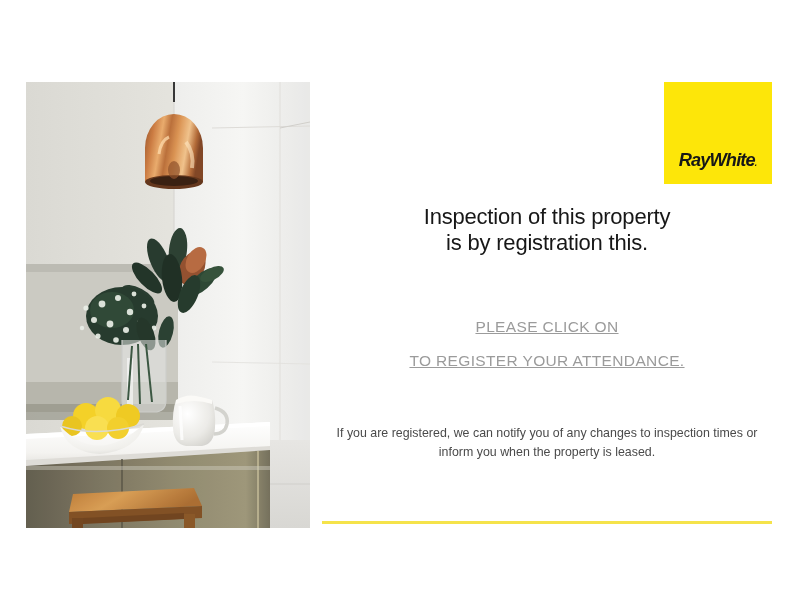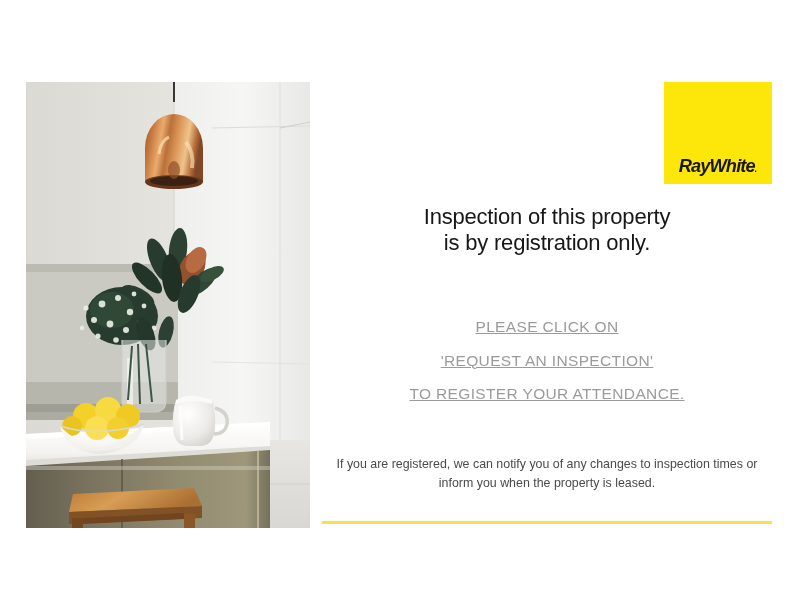--- a/index.html
+++ b/index.html
@@ -50,21 +50,21 @@
   .logo {
     position: absolute;
     right: 0;
     top: 0;
     width: 108px;
     height: 102px;
     background: #fde609;
     display: flex;
     align-items: flex-end;
     justify-content: center;
-    padding-bottom: 9px;
+    padding-bottom: 15px;
     box-sizing: border-box;
   }
   .logo-word {
     font-family: "Liberation Sans", sans-serif;
     font-style: italic;
     font-weight: bold;
     font-size: 19px;
     letter-spacing: -0.9px;
     color: #171717;
     line-height: 1;
@@ -106,21 +106,21 @@
     line-height: 1;
     text-decoration: underline;
   }
   .cta-line { margin: 0 0 18px 0; }
   .cta-line:last-child { margin-bottom: 1px; }
 
   
   .fineprint {
     position: absolute;
     left: 0;
-    top: 373px;
+    top: 342px;
     width: 450px;
     text-align: center;
     color: #4a4a4a;
     font-size: 12.4px;
     line-height: 1.55;
   }
 
   
   .rule {
     position: absolute;
@@ -302,26 +302,25 @@
   </div>
 
   <div class="content">
 
     <div class="logo">
       <span class="logo-word"><span>RayWhite</span><span class="dot">.</span></span>
     </div>
 
     <h1 class="headline">
       <span>Inspection of this property</span><br>
-      <span>is by registration only.</span>
+      <span>is by registration this.</span>
     </h1>
 
     <div class="cta">
       <p class="cta-line">PLEASE CLICK ON</p>
-      <p class="cta-line">'REQUEST AN INSPECTION'</p>
       <p class="cta-line">TO REGISTER YOUR ATTENDANCE.</p>
     </div>
 
     <div class="fineprint">
       <span>If you are registered, we can notify you of any changes to inspection times or</span>
       <span>inform you when the property is leased.</span>
     </div>
 
     <div class="rule"></div>
   </div>

